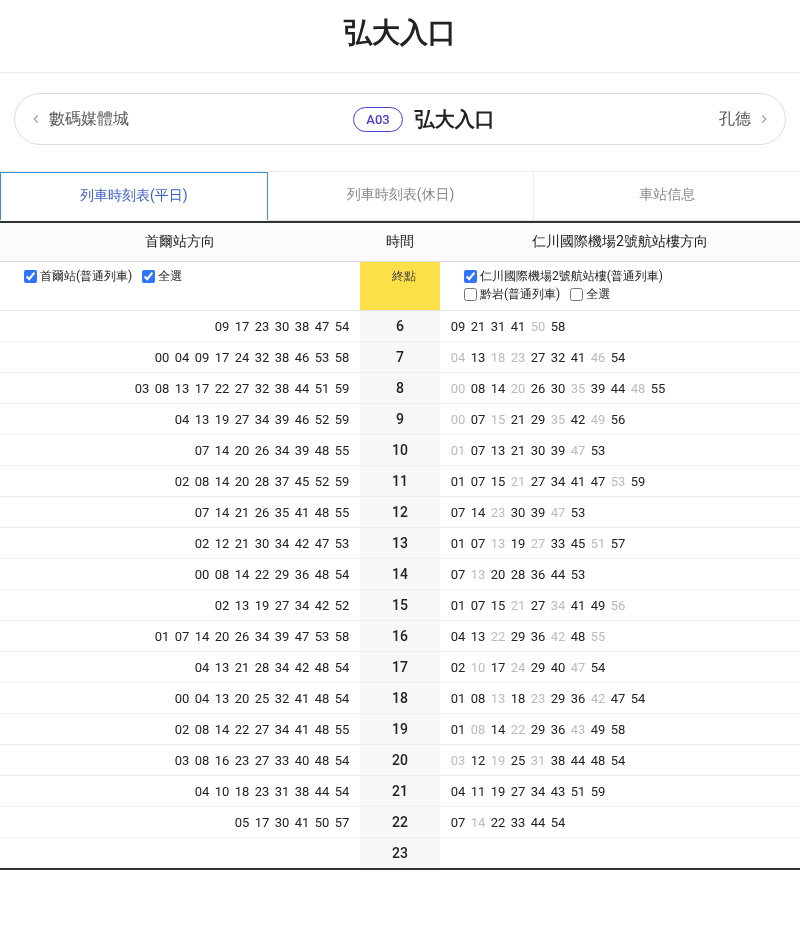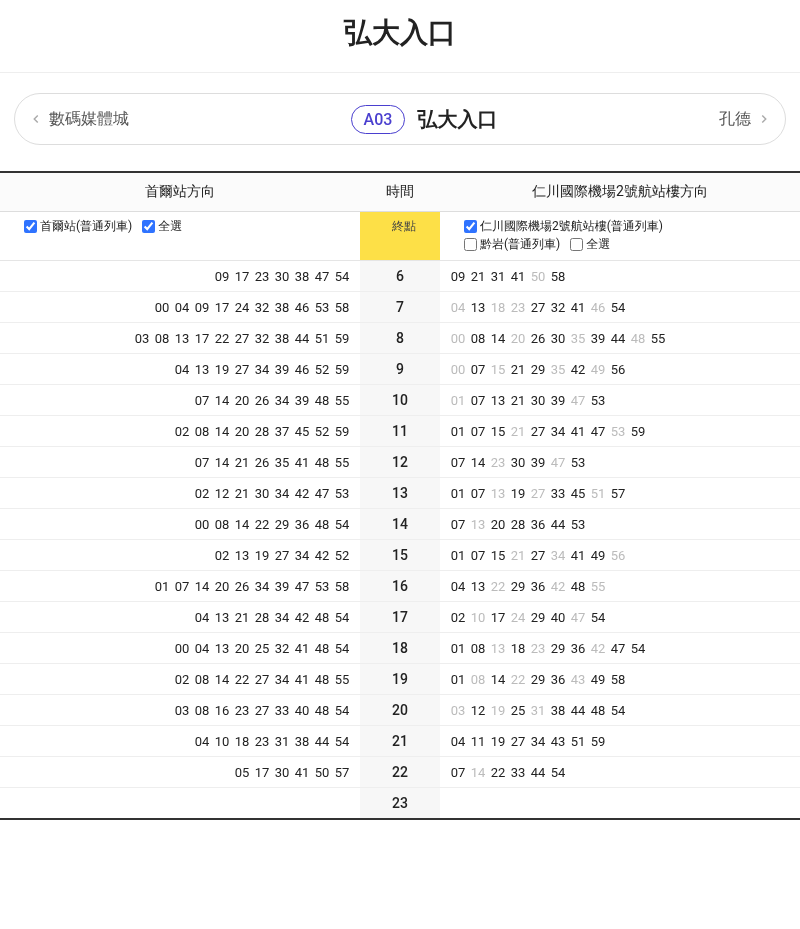--- a/index.html
+++ b/index.html
@@ -3,21 +3,21 @@
 <meta charset="utf-8">
 <style>
   * { box-sizing: border-box; margin: 0; padding: 0; }
   body { font-family: -apple-system, "Segoe UI", Roboto, "Helvetica Neue", Arial, "Noto Sans", sans-serif; color:#222; font-size:13px; background:#fff;}
   .page { width:800px; margin:0 auto; }
   .title { text-align:center; font-size:28px; font-weight:600; padding:14px 0 20px; border-bottom:1px solid #eee;}
   .navrow { border:1px solid #ddd; border-radius:40px; margin:20px 14px 26px; height:52px; display:flex; align-items:center; padding:0 14px; justify-content:space-between;}
   .navside { display:flex; align-items:center; gap:6px; color:#555; font-size:16px;}
   .chev { width:14px; height:14px; }
   .center-st { display:flex; align-items:center; gap:12px;}
-  .code-pill { border:1.5px solid #4a3fcf; color:#4a3fcf; border-radius:16px; padding:4px 12px; font-size:16px; font-weight:500;}
+  .code-pill { border:1.5px solid #4a3fcf; color:#4a3fcf; border-radius:16px; padding:4px 12px; font-size:13px; font-weight:500;}
   .st-name { font-size:20px; font-weight:600;}
   .tabs { display:flex; border-top:1px solid #eee; border-bottom:1px solid #ddd; }
   .tab { flex:1; text-align:center; padding:14px 0; font-size:14px; color:#888; border-right:1px solid #eee; cursor:pointer;}
   .tab:last-child{border-right:none;}
   .tab.active { color:#3a5fcf; background:#fff; border:1px solid #3a8fcf; border-bottom:2px solid #fff; margin-bottom:-1px;}
   .tools { display:flex; justify-content:flex-end; gap:8px; padding:14px 14px 12px;}
   .btn { border:1px solid #ccc; border-radius:4px; padding:7px 12px; font-size:13px; display:flex; align-items:center; gap:6px; cursor:pointer; background:#fff;}
   .icon { width:14px; height:14px; stroke:#333; fill:none; stroke-width:1.6;}
 
   table.tt { width:100%; border-collapse:collapse; border-top:2px solid #333; border-bottom:2px solid #333;}
@@ -51,20 +51,25 @@
     <span class="st-name">弘大入口</span>
   </div>
   <div class="navside">
     <span>孔德</span>
     <svg class="chev" viewBox="0 0 24 24" fill="none" stroke="#aaa" stroke-width="2.5">
           <polyline points="9 18 15 12 9 6"></polyline>
         </svg>
   </div>
 </div>
 
+<div class="tabs">
+  <div class="tab active">列車時刻表(平日)</div>
+  <div class="tab">列車時刻表(休日)</div>
+  <div class="tab">車站信息</div>
+</div>
 
 
 <table class="tt">
   <thead>
     <tr>
       <th>首爾站方向</th>
       <th style="width:80px">時間</th>
       <th>仁川國際機場2號航站樓方向</th>
     </tr>
   </thead>

